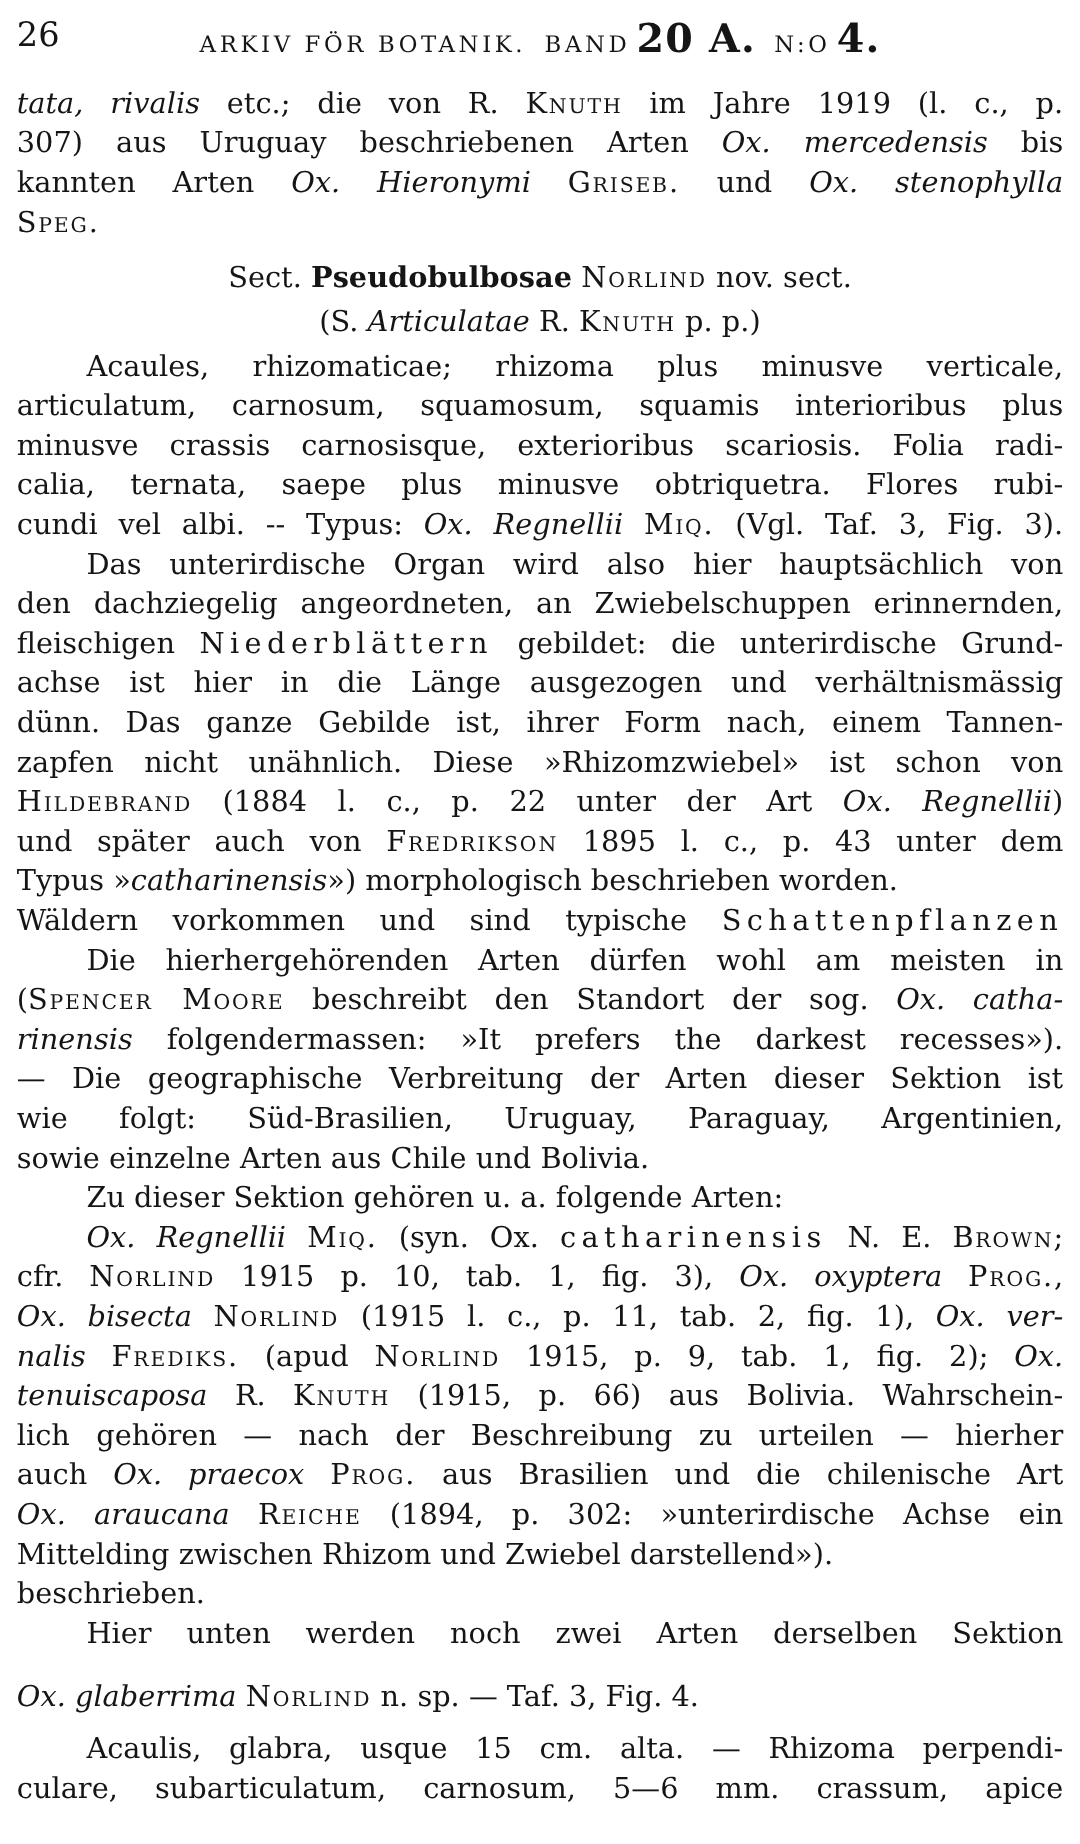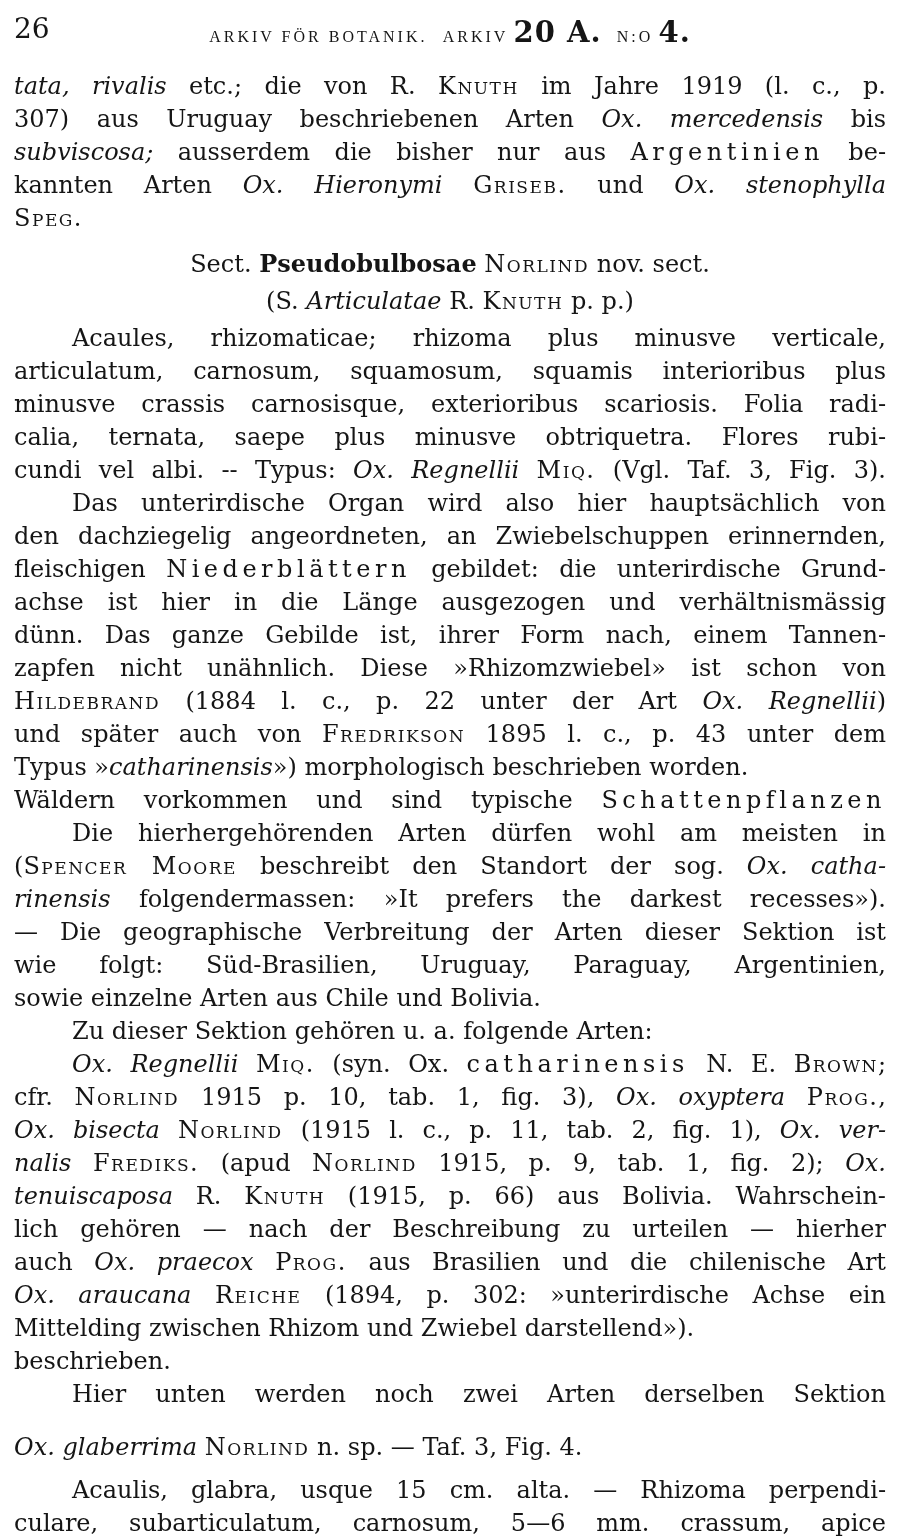--- a/index.html
+++ b/index.html
@@ -32,22 +32,22 @@
     top: 0;
     font-size: 28px;
   }
   .running-title {
     text-align: center;
     white-space: pre;
     padding-top: 5px;
     line-height: 30px;
   }
   
-  .s-hc { font-size: 16px; letter-spacing: 3px; font-family: Liberation Serif, serif; }
-  .s-hb { font-size: 29px; font-weight: bold; letter-spacing: 1px; }
+  .s-hc { font-size: 19px; letter-spacing: 3px; }
+  .s-hb { font-size: 33px; font-weight: bold; letter-spacing: 1px; }
   
   .block { margin: 0; }
   .line {
     font-size: 24px;
     line-height: 33px;
     text-align: justify;
     text-align-last: justify;
   }
   .line.last { text-align-last: left; }
   .line.indent { text-indent: 58px; }
@@ -67,27 +67,26 @@
   .s-b  { font-weight: bold; }
   .s-sc { font-variant: small-caps; letter-spacing: 1.5px; }
   .s-sp { letter-spacing: 4.5px; }
 </style>
 </head>
 <body>
 
 <div class="page">
   <div class="header">
     <span class="page-num">26</span>
-    <div class="running-title"><span class="s-hc">ARKIV FÖR BOTANIK.</span><span>   </span><span class="s-hc">ARKIV</span><span> </span><span class="s-hb">20 A.</span><span>   </span><span class="s-hc">N:O</span><span> </span><span class="s-hb">4.</span></div>
+    <div class="running-title"><span class="s-hc">ARKIV FÖR BOTANIK.</span><span>   </span><span class="s-hc">BAND</span><span> </span><span class="s-hb">20 A.</span><span>   </span><span class="s-hc">N:O</span><span> </span><span class="s-hb">4.</span></div>
   </div>
   <div>
       <div class="block para">
         <div class="line"><span class="s-i">tata,</span><span> </span><span class="s-i">rivalis</span><span> etc.; die von R. </span><span class="s-sc">Knuth</span><span> im Jahre 1919 (l. c., p.</span></div>
         <div class="line"><span>307) aus Uruguay beschriebenen Arten </span><span class="s-i">Ox. mercedensis</span><span> bis</span></div>
-        <div class="line"><span class="s-i">subviscosa;</span><span> ausserdem die bisher nur aus </span><span class="s-sp">Argentinien</span><span> be-</span></div>
         <div class="line"><span>kannten Arten </span><span class="s-i">Ox. Hieronymi</span><span> </span><span class="s-sc">Griseb.</span><span> und </span><span class="s-i">Ox. stenophylla</span></div>
         <div class="line last"><span class="s-sc">Speg.</span></div>
       </div>
       <div class="block center">
         <div class="line"><span>Sect. </span><span class="s-b">Pseudobulbosae</span><span> </span><span class="s-sc">Norlind</span><span> nov. sect.</span></div>
       </div>
       <div class="block center">
         <div class="line"><span>(S. </span><span class="s-i">Articulatae</span><span> R. </span><span class="s-sc">Knuth</span><span> p. p.)</span></div>
       </div>
       <div class="block para">

